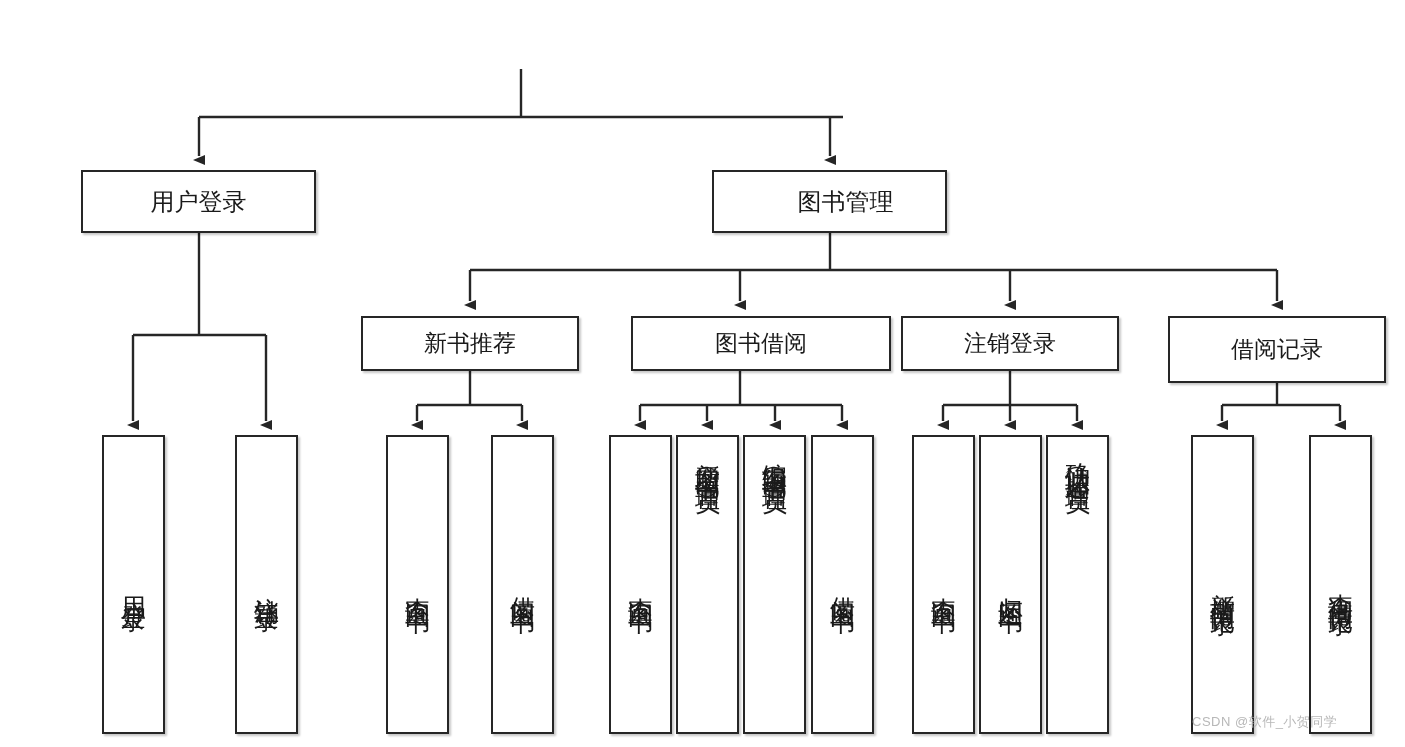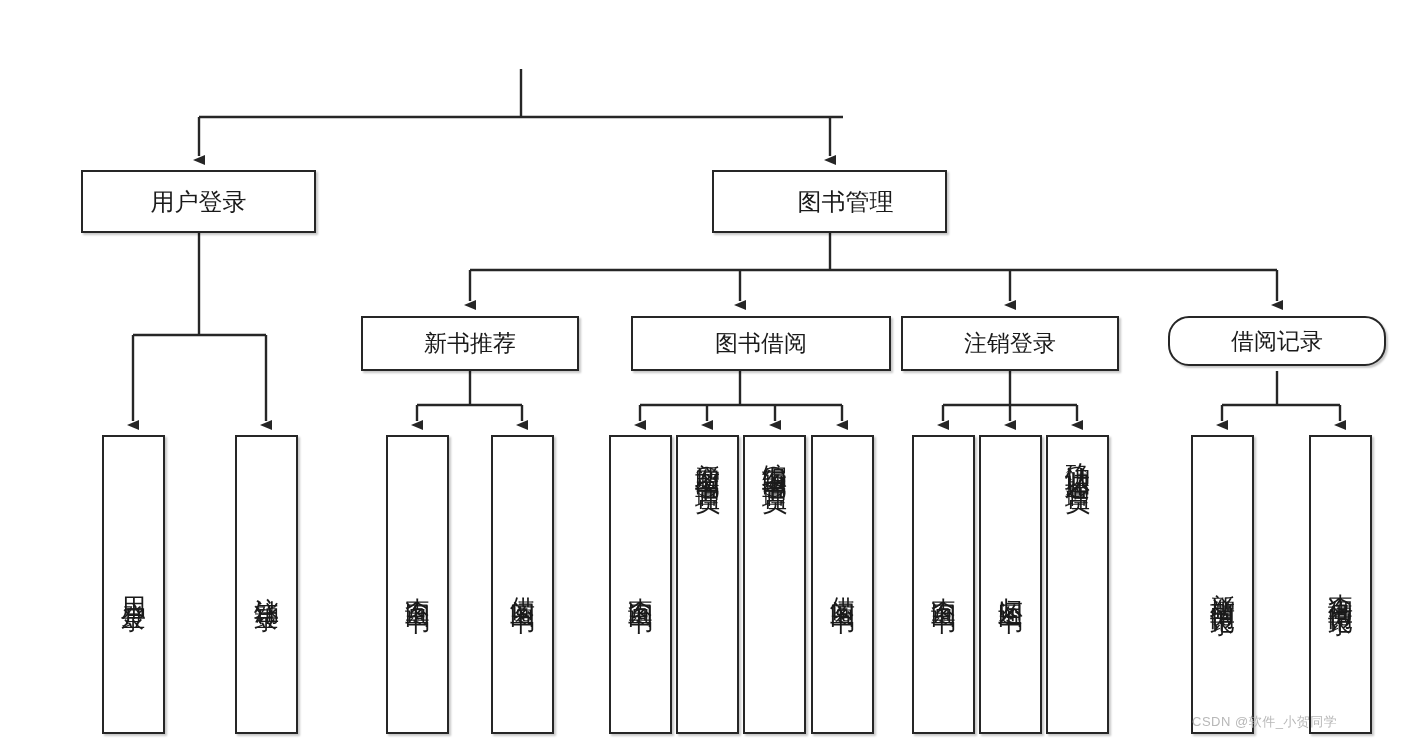--- a/index.html
+++ b/index.html
@@ -138,21 +138,21 @@
   </div>
 
   <div class="node lvl2" style="left:631px; top:316px; width:260px; height:55px;">
     <span class="node-label">图书借阅</span>
   </div>
 
   <div class="node lvl2" style="left:901px; top:316px; width:218px; height:55px;">
     <span class="node-label">注销登录</span>
   </div>
 
-  <div class="node lvl2" style="left:1168px; top:316px; width:218px; height:50px;border-radius:21px;">
+  <div class="node lvl2" style="left:1168px; top:316px; width:218px; height:67px;">
     <span class="node-label">借阅记录</span>
   </div>
 
   <div class="node leaf mid" style="left:102px; top:435px; width:63px; height:299px;">
     <span class="node-label vert" style="font-size:25px;">用户登录</span>
   </div>
 
   <div class="node leaf mid" style="left:235px; top:435px; width:63px; height:299px;">
     <span class="node-label vert" style="font-size:25px;">注销登录</span>
   </div>

